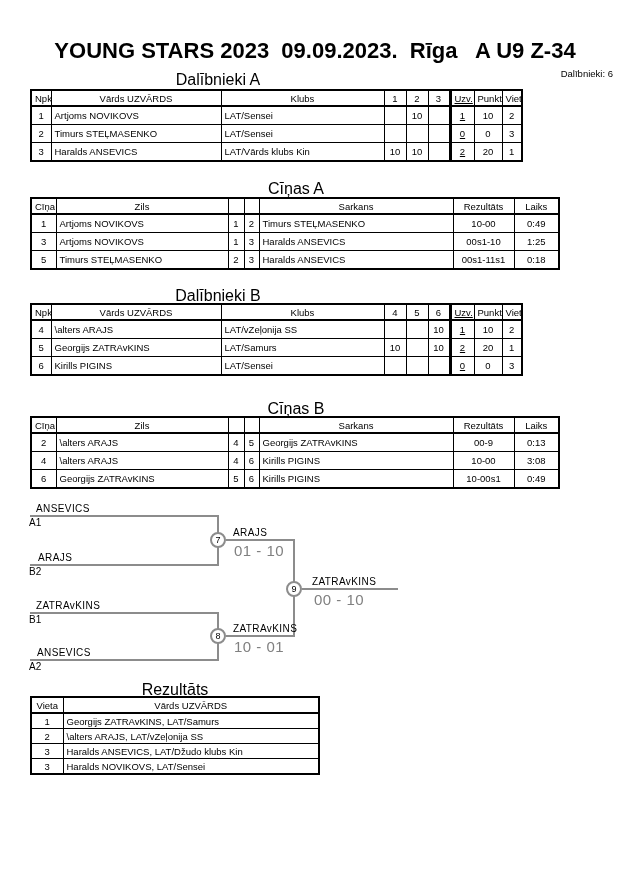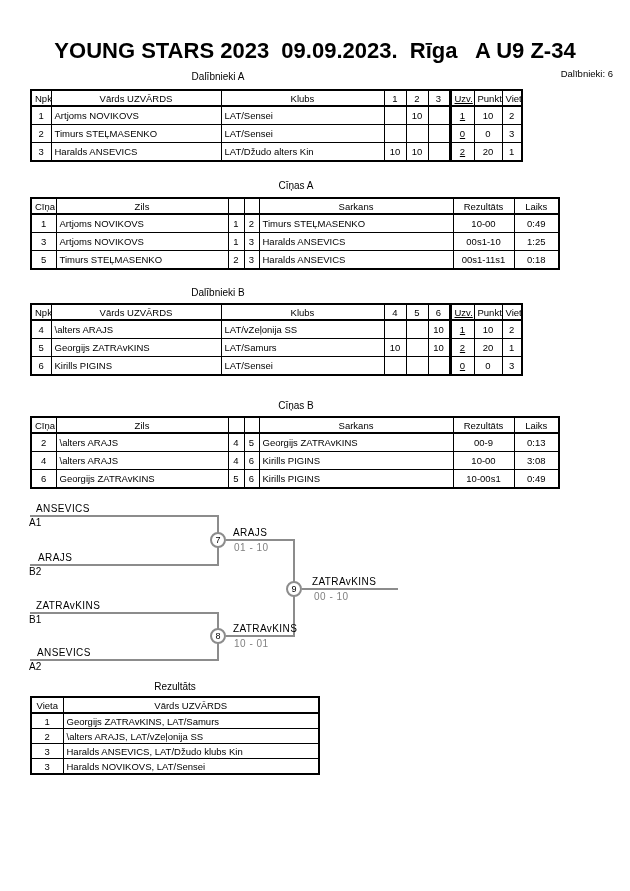--- a/index.html
+++ b/index.html
@@ -1,37 +1,37 @@
 <!DOCTYPE html>
 <html><head>
 <meta charset="utf-8">
 <style>
   html,body{margin:0;padding:0;background:#fff;}
   .page{position:relative;width:630px;height:891px;background:#fff;
         font-family:"Liberation Sans",sans-serif;color:#000;overflow:hidden;}
   .title{position:absolute;top:38px;left:0;width:630px;text-align:center;
          font-size:22px;font-weight:bold;white-space:pre;}
   .pcount{position:absolute;top:68px;right:17px;font-size:9.5px;}
-  .sec-label{position:absolute;transform:translateX(-50%);font-size:10px;white-space:nowrap;}
+  .sec-label{position:absolute;transform:translateX(-50%);font-size:16px;white-space:nowrap;}
 
   table.tbl{position:absolute;border-collapse:collapse;table-layout:fixed;background:#fff;
             border:2px solid #000;}
   .tbl td{border:1px solid #000;font-size:9.5px;padding:0 3px;white-space:nowrap;
           overflow:hidden;height:17px;vertical-align:middle;}
   .tbl tr.hrow td{border-bottom:2px solid #000;height:14px;}
   .res td{height:14px;}
   .thick-l{border-left:3px solid #000 !important;text-decoration:underline;}
   .c{text-align:center;} .l{text-align:left;}
   .tight{padding:0 1px;}
 
   .hline{position:absolute;height:0;border-top:2px solid #8c8c8c;}
   .vline{position:absolute;width:0;border-left:2px solid #8c8c8c;}
   .bname{position:absolute;font-size:10px;letter-spacing:0.4px;white-space:nowrap;}
   .bseed{position:absolute;font-size:10px;}
-  .bscore{position:absolute;font-size:10px;color:#808080;letter-spacing:0.5px;white-space:nowrap;}
+  .bscore{position:absolute;font-size:15px;color:#808080;letter-spacing:0.5px;white-space:nowrap;}
   .bnode{position:absolute;width:16px;height:16px;border:2px solid #8c8c8c;border-radius:50%;
          background:#fff;font-size:9px;line-height:12px;text-align:center;
          box-sizing:border-box;color:#000;}
 </style>
 </head>
 <body>
 
 <div class="page">
 
   <div class="title">YOUNG STARS 2023  09.09.2023.  Rīga   A U9 Z-34</div>
@@ -80,21 +80,21 @@
       <td class="c"></td>
       <td class="c"></td>
       <td class="c"></td>
       <td class="c thick-l">0</td>
       <td class="c">0</td>
       <td class="c">3</td>
     </tr>
     <tr>
       <td class="c">3</td>
       <td class="l">Haralds ANSEVICS</td>
-      <td class="l">LAT/Džudo alters Kin</td>
+      <td class="l">LAT/Vārds klubs Kin</td>
       <td class="c">10</td>
       <td class="c">10</td>
       <td class="c"></td>
       <td class="c thick-l">2</td>
       <td class="c">20</td>
       <td class="c">1</td>
     </tr>
   </tbody>
     </table>
 

